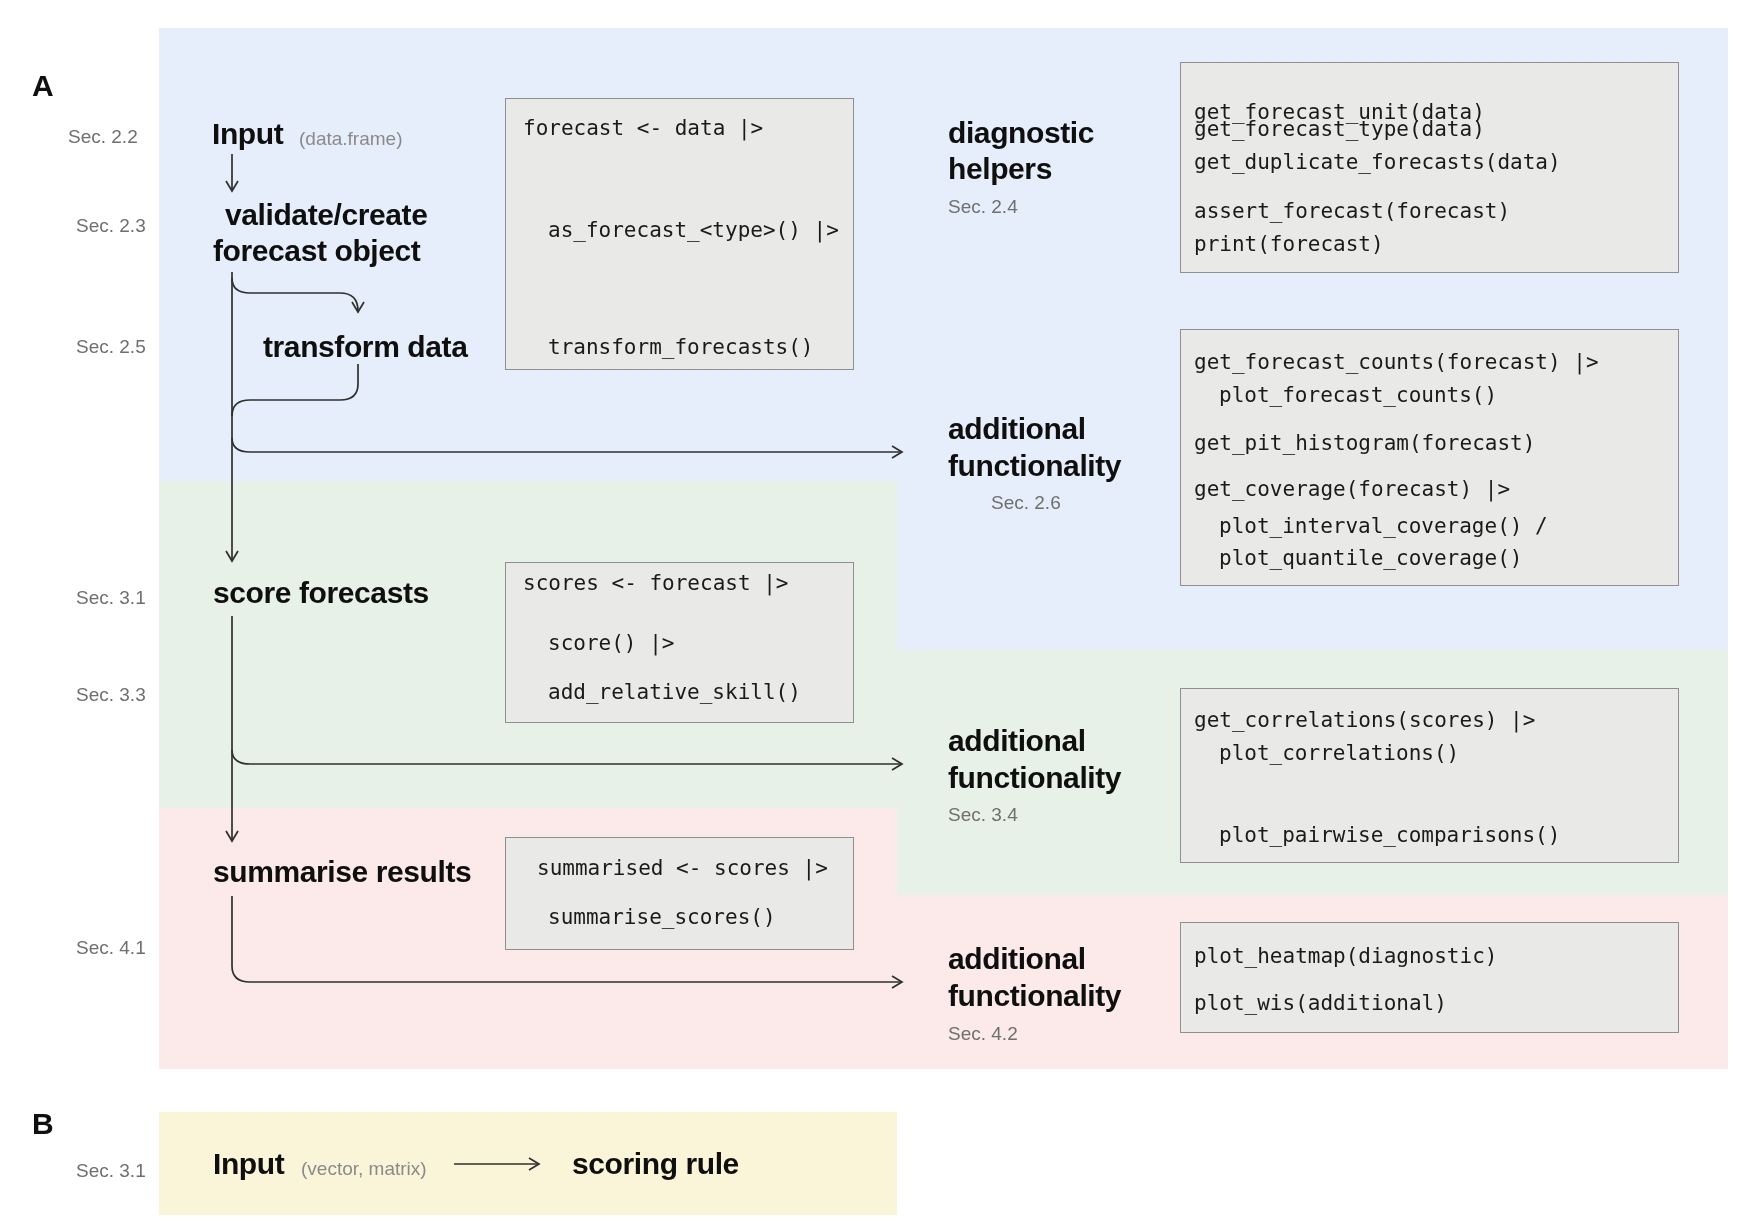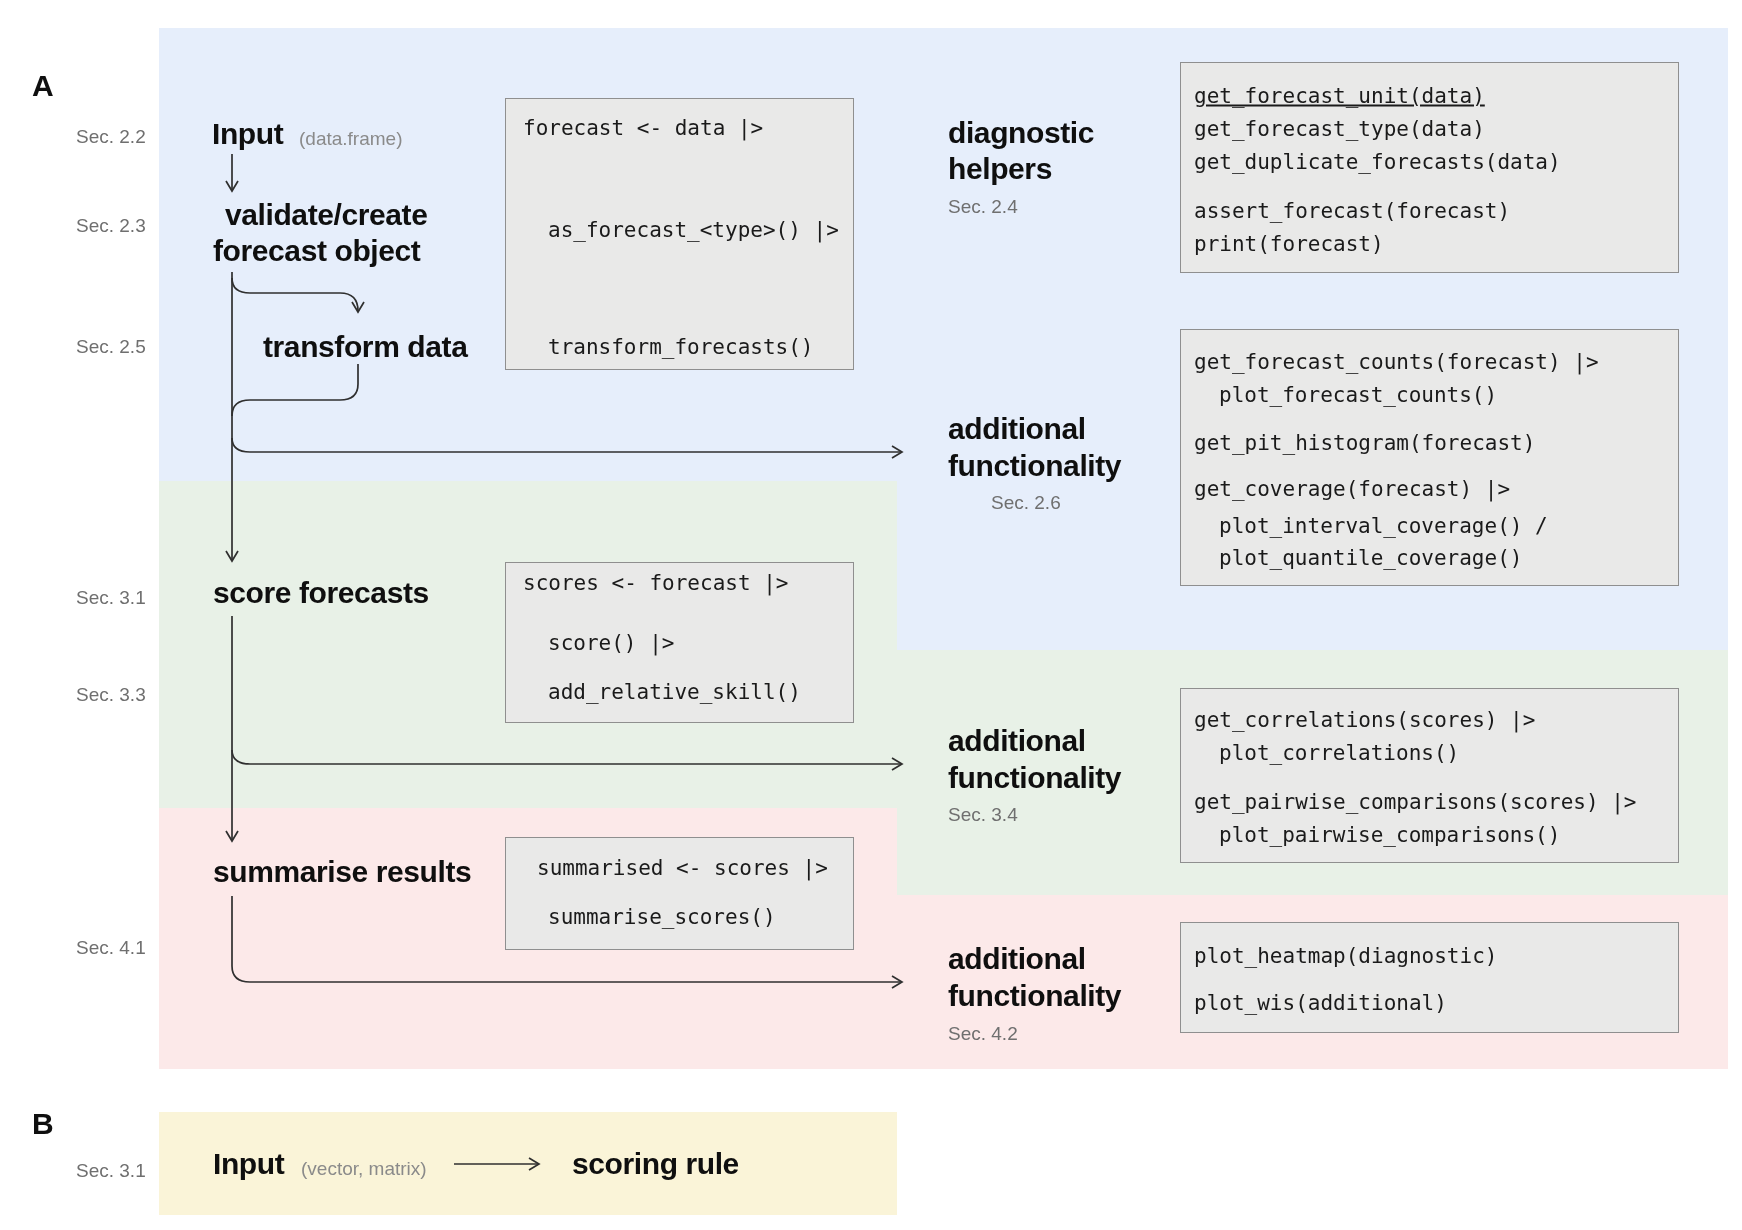--- a/index.html
+++ b/index.html
@@ -52,21 +52,21 @@
       <path d="M232,616 L232,840" marker-end="url(#ah)"></path>
       <path d="M232,750 Q232,764 250,764 L901,764" marker-end="url(#ah)"></path>
       <path d="M232,896 L232,966 Q232,982 250,982 L901,982" marker-end="url(#ah)"></path>
       <path d="M454,1164 L538,1164" marker-end="url(#ah)"></path>
     </g>
   </svg>
 
   <div class="h" style="left:32px;top:86px;">A</div>
   <div class="h" style="left:32px;top:1124px;">B</div>
 
-  <div class="sec" style="left:76px;top:136px;">Sec. 2.2</div>
+  <div class="sec" style="left:68px;top:136px;">Sec. 2.2</div>
   <div class="sec" style="left:76px;top:225px;">Sec. 2.3</div>
   <div class="sec" style="left:76px;top:346px;">Sec. 2.5</div>
   <div class="sec" style="left:76px;top:597px;">Sec. 3.1</div>
   <div class="sec" style="left:76px;top:694px;">Sec. 3.3</div>
   <div class="sec" style="left:76px;top:947px;">Sec. 4.1</div>
   <div class="sec" style="left:76px;top:1170px;">Sec. 3.1</div>
 
   <div class="h" style="left:212px;top:134px;">Input</div>
   <div class="qual" style="left:299px;top:138px;">(data.frame)</div>
   <div class="h" style="left:225px;top:215px;">validate/create</div>
@@ -99,38 +99,37 @@
   <div class="codebox" style="left:505px;top:562px;width:349px;height:161px;"></div>
   <div class="cl" style="left:523px;top:583px;">scores &lt;- forecast |&gt;</div>
   <div class="cl" style="left:548px;top:643px;">score() |&gt;</div>
   <div class="cl" style="left:548px;top:692px;">add_relative_skill()</div>
 
   <div class="codebox" style="left:505px;top:837px;width:349px;height:113px;"></div>
   <div class="cl" style="left:523px;top:868px;margin-left:14px;">summarised &lt;- scores |&gt;</div>
   <div class="cl" style="left:548px;top:917px;">summarise_scores()</div>
 
   <div class="codebox" style="left:1180px;top:62px;width:499px;height:211px;"></div>
-  <div class="cl" style="left:1194px;top:96px;text-decoration:underline;">get_forecast_unit(data)</div>
+  <div class="cl" style="left:1194px;top:112px;">get_forecast_unit(data)</div>
   <div class="cl" style="left:1194px;top:129px;">get_forecast_type(data)</div>
   <div class="cl" style="left:1194px;top:162px;">get_duplicate_forecasts(data)</div>
   <div class="cl" style="left:1194px;top:211px;">assert_forecast(forecast)</div>
   <div class="cl" style="left:1194px;top:244px;">print(forecast)</div>
 
   <div class="codebox" style="left:1180px;top:329px;width:499px;height:257px;"></div>
   <div class="cl" style="left:1194px;top:362px;">get_forecast_counts(forecast) |&gt;</div>
   <div class="cl" style="left:1219px;top:395px;">plot_forecast_counts()</div>
   <div class="cl" style="left:1194px;top:443px;">get_pit_histogram(forecast)</div>
   <div class="cl" style="left:1194px;top:489px;">get_coverage(forecast) |&gt;</div>
   <div class="cl" style="left:1219px;top:526px;">plot_interval_coverage() /</div>
   <div class="cl" style="left:1219px;top:558px;">plot_quantile_coverage()</div>
 
   <div class="codebox" style="left:1180px;top:688px;width:499px;height:175px;"></div>
   <div class="cl" style="left:1194px;top:720px;">get_correlations(scores) |&gt;</div>
   <div class="cl" style="left:1219px;top:753px;">plot_correlations()</div>
-  <div class="cl" style="left:1194px;top:802px;">get_pairwise_comparisons(scores) |&gt;</div>
   <div class="cl" style="left:1219px;top:835px;">plot_pairwise_comparisons()</div>
 
   <div class="codebox" style="left:1180px;top:922px;width:499px;height:111px;"></div>
   <div class="cl" style="left:1194px;top:956px;">plot_heatmap(diagnostic)</div>
   <div class="cl" style="left:1194px;top:1003px;">plot_wis(additional)</div>
 
   <div class="h" style="left:213px;top:1164px;">Input</div>
   <div class="qual" style="left:301px;top:1168px;">(vector, matrix)</div>
   <div class="h" style="left:572px;top:1164px;">scoring rule</div>
 

